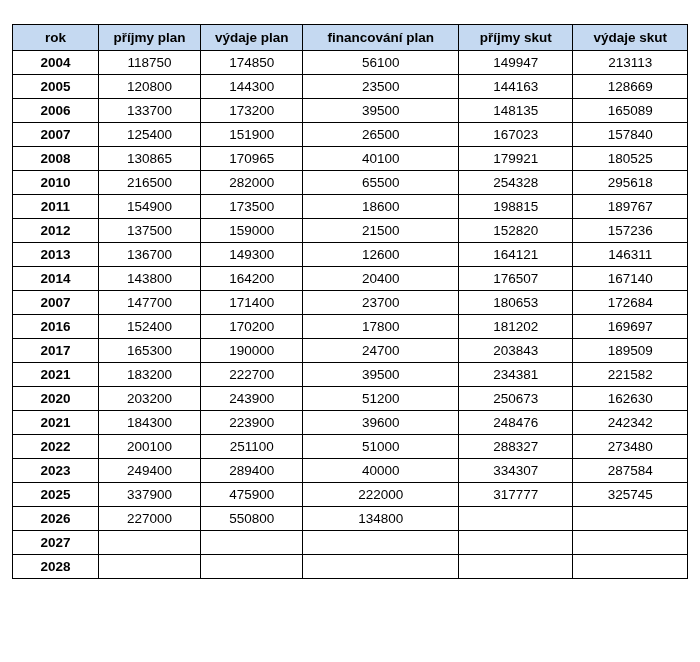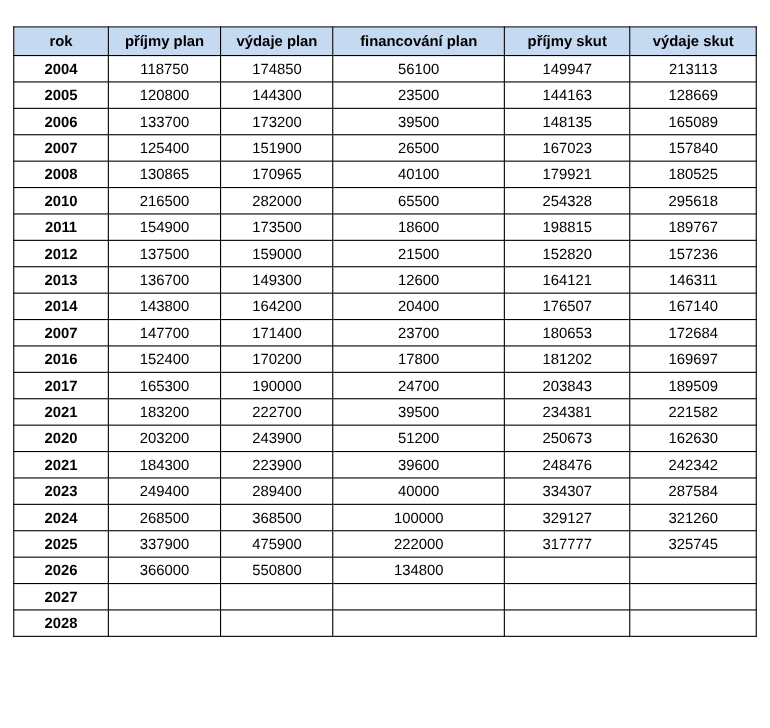--- a/index.html
+++ b/index.html
@@ -199,46 +199,46 @@
         </tr>
         <tr>
           <td class="year-cell">2021</td>
           <td>184300</td>
           <td>223900</td>
           <td>39600</td>
           <td>248476</td>
           <td>242342</td>
         </tr>
         <tr>
+          <td class="year-cell">2022</td>
+          <td>200100</td>
+          <td>251100</td>
+          <td>51000</td>
+          <td>288327</td>
+          <td>273480</td>
+        </tr>
+        <tr>
           <td class="year-cell">2023</td>
           <td>249400</td>
           <td>289400</td>
           <td>40000</td>
           <td>334307</td>
           <td>287584</td>
         </tr>
         <tr>
-          <td class="year-cell">2024</td>
-          <td>268500</td>
-          <td>368500</td>
-          <td>100000</td>
-          <td>329127</td>
-          <td>321260</td>
-        </tr>
-        <tr>
           <td class="year-cell">2025</td>
           <td>337900</td>
           <td>475900</td>
           <td>222000</td>
           <td>317777</td>
           <td>325745</td>
         </tr>
         <tr>
           <td class="year-cell">2026</td>
-          <td>366000</td>
+          <td>227000</td>
           <td>550800</td>
           <td>134800</td>
           <td></td>
           <td></td>
         </tr>
         <tr>
           <td class="year-cell">2027</td>
           <td></td>
           <td></td>
           <td></td>

